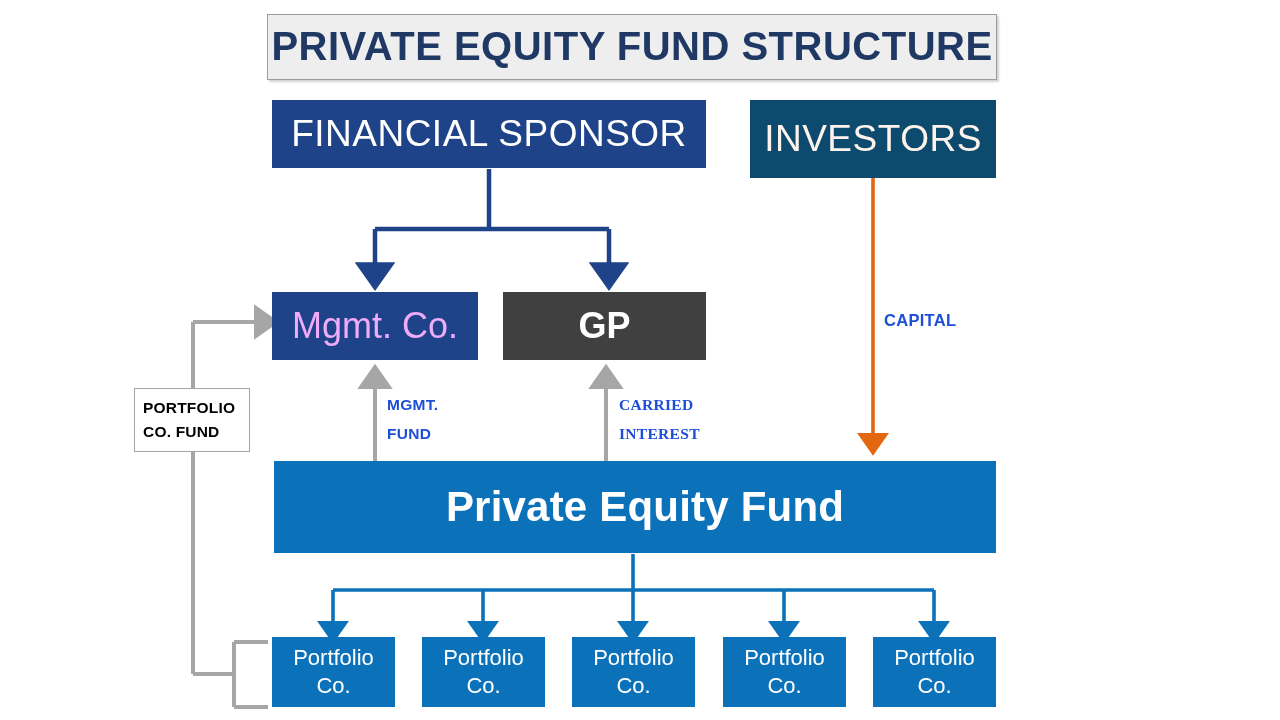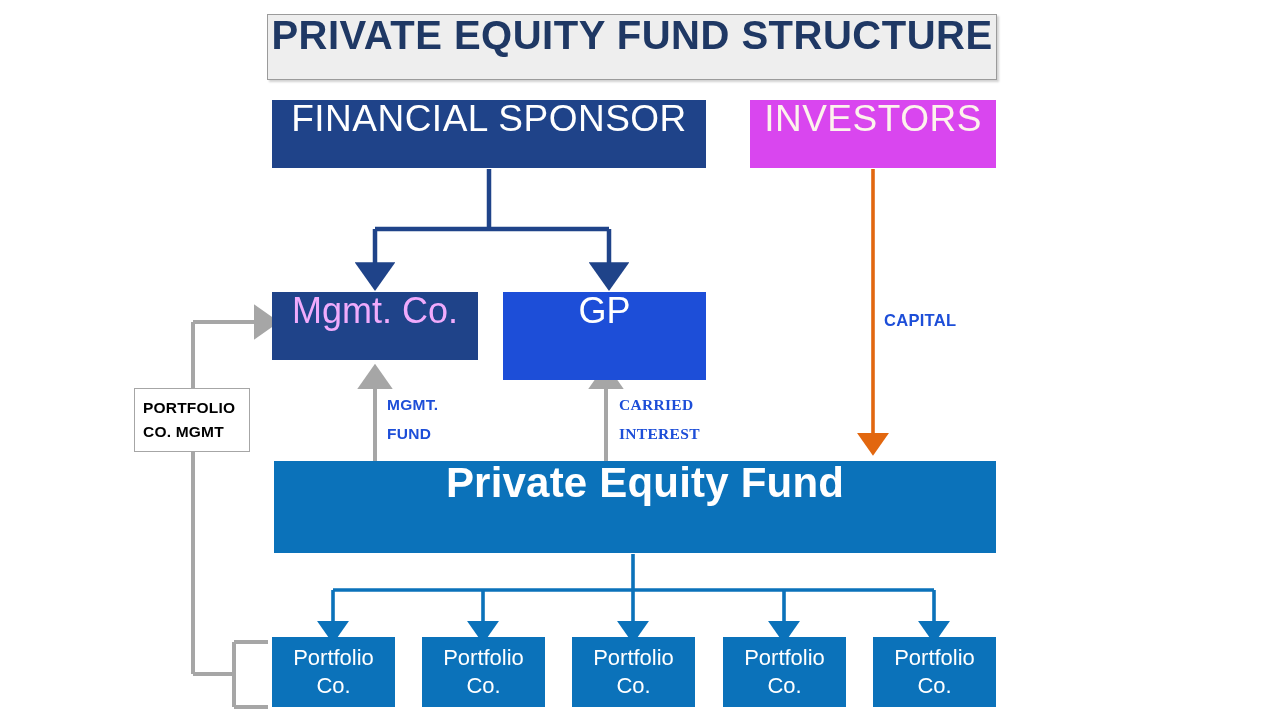--- a/index.html
+++ b/index.html
@@ -9,50 +9,50 @@
     font-family:"Liberation Sans", sans-serif;
     overflow:hidden;
     position:relative;
   }
   #canvas{position:absolute;left:0;top:0;width:1280px;height:720px;}
 
   
   #wires{position:absolute;left:0;top:0;width:1280px;height:720px;pointer-events:none;}
 
   
-  .box{position:absolute;display:flex;justify-content:center;
+  .box{position:absolute;display:flex;align-items:center;justify-content:center;
        box-sizing:border-box;text-align:center;line-height:1.04;}
 
   #title-box{
     left:267px;top:14px;width:730px;height:66px;
     background:#eeeeee;border:1.5px solid #9b9b9b;
     color:#1f3864;font-weight:bold;font-size:40px;letter-spacing:0.5px;
     box-shadow:2px 2px 2px rgba(0,0,0,0.18);
   }
 
   #financial-sponsor-box{
     left:272px;top:100px;width:434px;height:68px;
     background:#1f4389;color:#ffffff;font-size:37px;font-weight:300;
     letter-spacing:0.5px;
   }
 
   #investors-box{
-    left:750px;top:100px;width:246px;height:68px;
-    background:#d946ef;color:#fdf3ec;font-size:37px;font-weight:300;
+    left:750px;top:100px;width:246px;height:78px;
+    background:#0c4a6e;color:#fdf3ec;font-size:37px;font-weight:300;
     letter-spacing:0.5px;
   }
 
   #mgmt-co-box{
     left:272px;top:292px;width:206px;height:68px;
     background:#1f4389;color:#f0abfc;font-size:36px;font-weight:300;
   }
 
   #gp-box{
-    left:503px;top:292px;width:203px;height:88px;
-    background:#1d4ed8;color:#ffffff;font-size:36px;font-weight:400;
+    left:503px;top:292px;width:203px;height:68px;
+    background:#404040;color:#ffffff;font-size:36px;font-weight:700;
   }
 
   #pe-fund-box{
     left:274px;top:461px;width:722px;height:92px;
     background:#0b72ba;color:#ffffff;font-size:42px;font-weight:bold;
     letter-spacing:0.2px;
     padding-left:20px;
   }
 
   .portfolio-box{
@@ -183,21 +183,21 @@
     <span>Portfolio</span>
     <span>Co.</span>
   </div>
   <div class="box portfolio-box" style="left:873px;">
     <span>Portfolio</span>
     <span>Co.</span>
   </div>
 
   <div class="box" id="portfolio-fees-box">
     <span>PORTFOLIO</span>
-    <span>CO. MGMT</span>
+    <span>CO. FUND</span>
   </div>
 
   <div class="edge-label" id="mgmt-fees-label">
     <span>MGMT.</span>
     <span>FUND</span>
   </div>
 
   <div class="edge-label" id="carried-interest-label">
     <span>CARRIED</span>
     <span>INTEREST</span>

